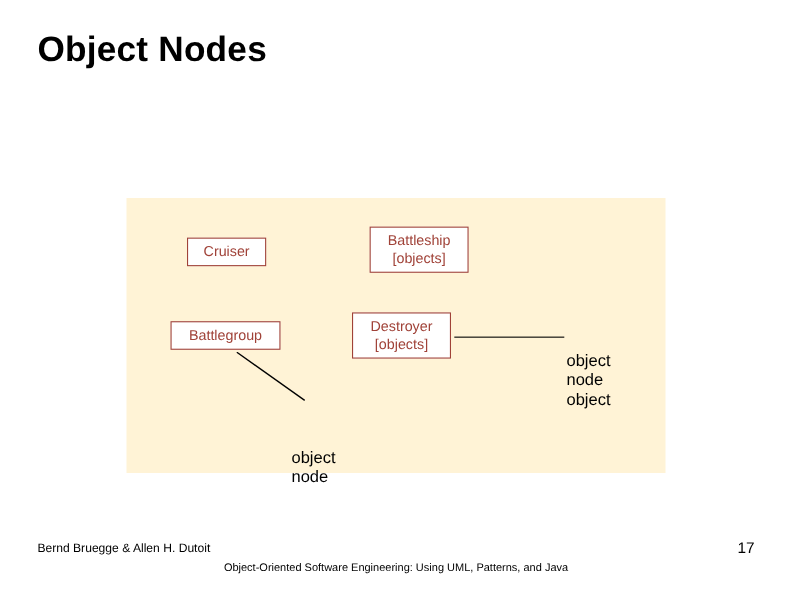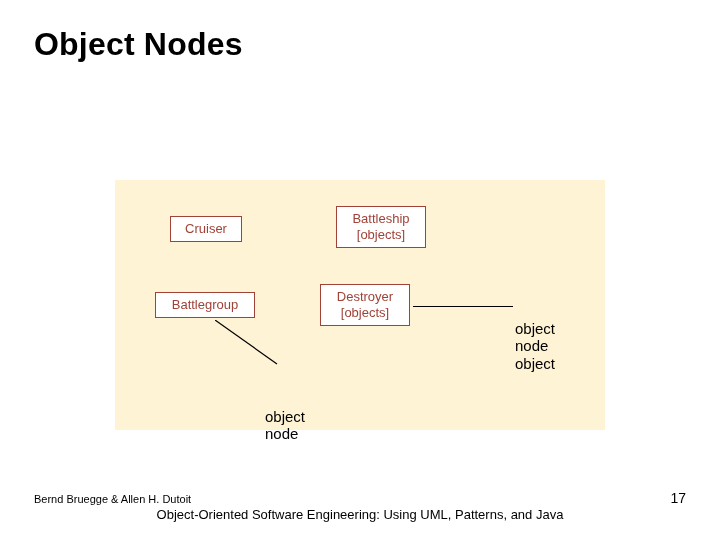--- a/index.html
+++ b/index.html
@@ -19,21 +19,21 @@
     display: flex;
     flex-direction: column;
     align-items: center;
     justify-content: center;
     line-height: 1.2;
     padding: 3px 6px;
   }
   .lbl { position: absolute; font-size: 15px; font-weight: normal; line-height: 1.15; margin-top: 44px; }
   .footer { position: absolute; left: 0; bottom: 18px; width: 720px; }
   .footer .authors { position: absolute; left: 34px; bottom: 17px; font-size: 11px; }
-  .footer .book { position: absolute; left: 0; right: 0; bottom: 0; text-align: center; font-size: 13px; }
+  .footer .book { position: absolute; left: 0; right: 0; bottom: 0; text-align: center; font-size: 10px; }
   .footer .page { position: absolute; right: 34px; bottom: 16px; font-size: 14px; }
 </style>
 </head>
 <body>
 
 <div class="slide">
 
   <div class="title">Object Nodes</div>
 
   <div class="diagram">

